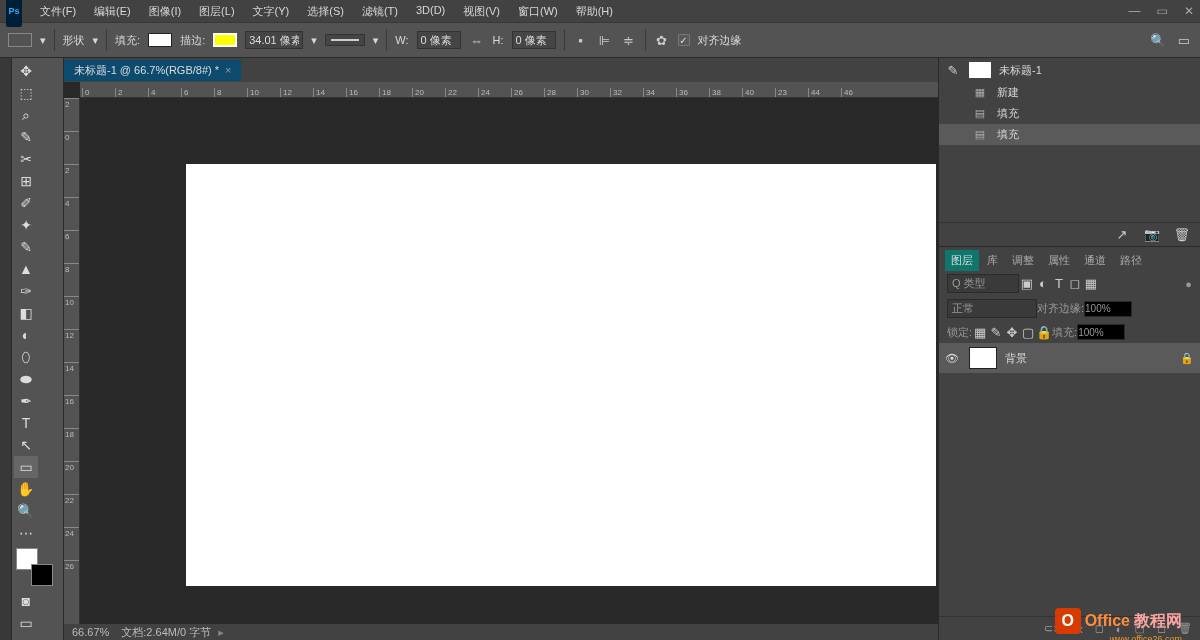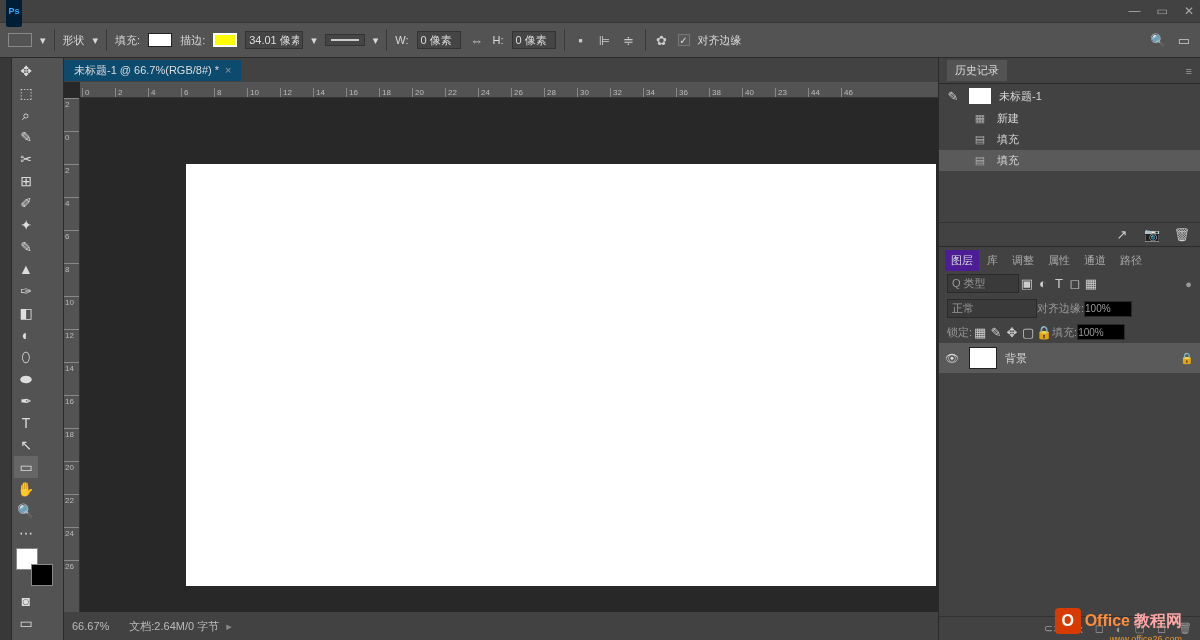--- a/index.html
+++ b/index.html
@@ -29,58 +29,71 @@
 .docarea{ flex:1; display:flex; flex-direction:column; background:#2a2a2a;}
 .doctab{ height:24px; background:#424242; display:flex; align-items:center;}
 .tab{background:#0c4a6e;padding:3px 10px;font-size:11px;color:#ddd;display:flex;align-items:center;gap:6px;}
 .tab .x{color:#999;}
 .canvaswrap{flex:1;position:relative;background:#282828;overflow:hidden;}
 .ruler-h{position:absolute;top:0;left:16px;right:0;height:16px;background:#535353;color:#bbb;font-size:8px;display:flex;align-items:flex-end;padding-left:2px;overflow:hidden;border-bottom:1px solid #333;}
 .ruler-h span{width:33px;flex-shrink:0;border-left:1px solid #888;padding-left:2px;}
 .ruler-v{position:absolute;top:16px;left:0;bottom:0;width:16px;background:#535353;color:#bbb;font-size:8px;display:flex;flex-direction:column;overflow:hidden;border-right:1px solid #333;}
 .ruler-v span{height:33px;flex-shrink:0;border-top:1px solid #888;padding:1px;}
 .canvas{position:absolute;background:#fff;left:122px;top:82px;width:750px;height:422px;}
-.status{height:28px;background:#424242;color:#bbb;display:flex;align-items:center;padding:0 8px;gap:20px;font-size:11px;}
+.status{height:16px;background:#424242;color:#bbb;display:flex;align-items:center;padding:0 8px;gap:12px;font-size:11px;}
 .status .arr{margin-left:4px;color:#888;}
 .rpanels{width:262px;background:#424242;display:flex;flex-direction:column;border-left:1px solid #2a2a2a;}
 .phead{height:26px;background:#424242;display:flex;align-items:center;padding:0 8px;font-size:11px;border-bottom:1px solid #2a2a2a;}
 .phead .ptab{background:#535353;padding:3px 8px;margin-right:4px;}
 .phead .menuicon{margin-left:auto;color:#999;}
 .hist{flex:0 0 188px;display:flex;flex-direction:column;overflow:hidden;}
 .hist-snap{display:flex;align-items:center;gap:8px;padding:4px 6px;}
 .hist-snap .thumb{width:22px;height:16px;background:#fff;}
 .hist-list{flex:1;}
 .hrow{display:flex;align-items:center;gap:8px;padding:3px 6px;font-size:11px;}
 .hrow.active{background:#5a5a5a;}
 .hrow .hicon{width:18px;text-align:center;color:#aaa;}
 .hist-foot{height:24px;display:flex;align-items:center;justify-content:flex-end;gap:14px;padding:0 10px;color:#bbb;border-top:1px solid #333;}
 .layerpanel{flex:1;display:flex;flex-direction:column;border-top:1px solid #2a2a2a;}
 .tabs{display:flex;gap:2px;padding:3px 6px 0;}
 .tabs span{padding:3px 6px;font-size:11px;color:#aaa;}
-.tabs span.on{background:#4c1d95;color:#ddd;}
+.tabs span.on{background:#0f766e;color:#ddd;}
 .lrow{display:flex;align-items:center;padding:3px 8px;font-size:11px;color:#999;}
 .lrow input{background:#000000;border:1px solid #2a2a2a;color:#999;width:48px;height:16px;font-size:10px;}
 .lrow .sel{background:#3a3a3a;border:1px solid #2a2a2a;padding:1px 4px;width:72px;}
 .layers{flex:1;background:#424242;}
 .layer{display:flex;align-items:center;gap:8px;padding:4px 6px;background:#5a5a5a;}
 .layer .eye{width:16px;color:#ddd;}
 .layer .lthumb{width:28px;height:22px;background:#fff;border:1px solid #222;}
 .layer .lock{margin-left:auto;color:#aaa;}
 .lfoot{height:24px;display:flex;align-items:center;justify-content:flex-end;gap:12px;padding:0 8px;color:#999;font-size:11px;border-top:1px solid #333;}
 .watermark{position:absolute;right:18px;bottom:6px;display:flex;align-items:center;gap:4px;font-weight:bold;font-size:16px;}
 .watermark .o{width:26px;height:26px;background:#d83b01;color:#fff;border-radius:4px;display:flex;align-items:center;justify-content:center;}
 .watermark .t1{color:#ff8c3b;}
 .watermark .t2{color:#fca5a5;}
 .watermark .sub{position:absolute;right:0;bottom:-10px;font-size:9px;color:#e89830;font-weight:normal;}
 </style>
 </head>
 <body>
 
 <div class="titlebar">
   <div class="ps-logo">Ps</div>
+  <div class="menu">
+    <span>文件(F)</span>
+    <span>编辑(E)</span>
+    <span>图像(I)</span>
+    <span>图层(L)</span>
+    <span>文字(Y)</span>
+    <span>选择(S)</span>
+    <span>滤镜(T)</span>
+    <span>3D(D)</span>
+    <span>视图(V)</span>
+    <span>窗口(W)</span>
+    <span>帮助(H)</span>
+  </div>
   <div class="wincontrols">
     <span>―</span>
     <span>▭</span>
     <span>✕</span>
   </div>
 </div>
 
 <div class="options">
   <span class="swatch" style="background:#535353;border:1px solid #888"></span>
   <span>▾</span>
@@ -203,24 +216,20 @@
       <div class="canvas"></div>
     </div>
     <div class="status">
       <span>66.67%</span>
       <span><span>文档:2.64M/0 字节</span><span class="arr"> ▸</span></span>
     </div>
   </div>
 
   <div class="rpanels">
     <div class="hist">
-      <div class="phead">
-          <span class="ptab">历史记录</span>
-          <span class="menuicon">≡</span>
-        </div>
       <div class="hist-snap">
         <span class="icon">✎</span>
         <span class="thumb"></span>
         <span>未标题-1</span>
       </div>
       <div class="hist-list">
         <div class="hrow">
             <span style="width:18px"></span>
             <span class="hicon">▦</span>
             <span>新建</span>

